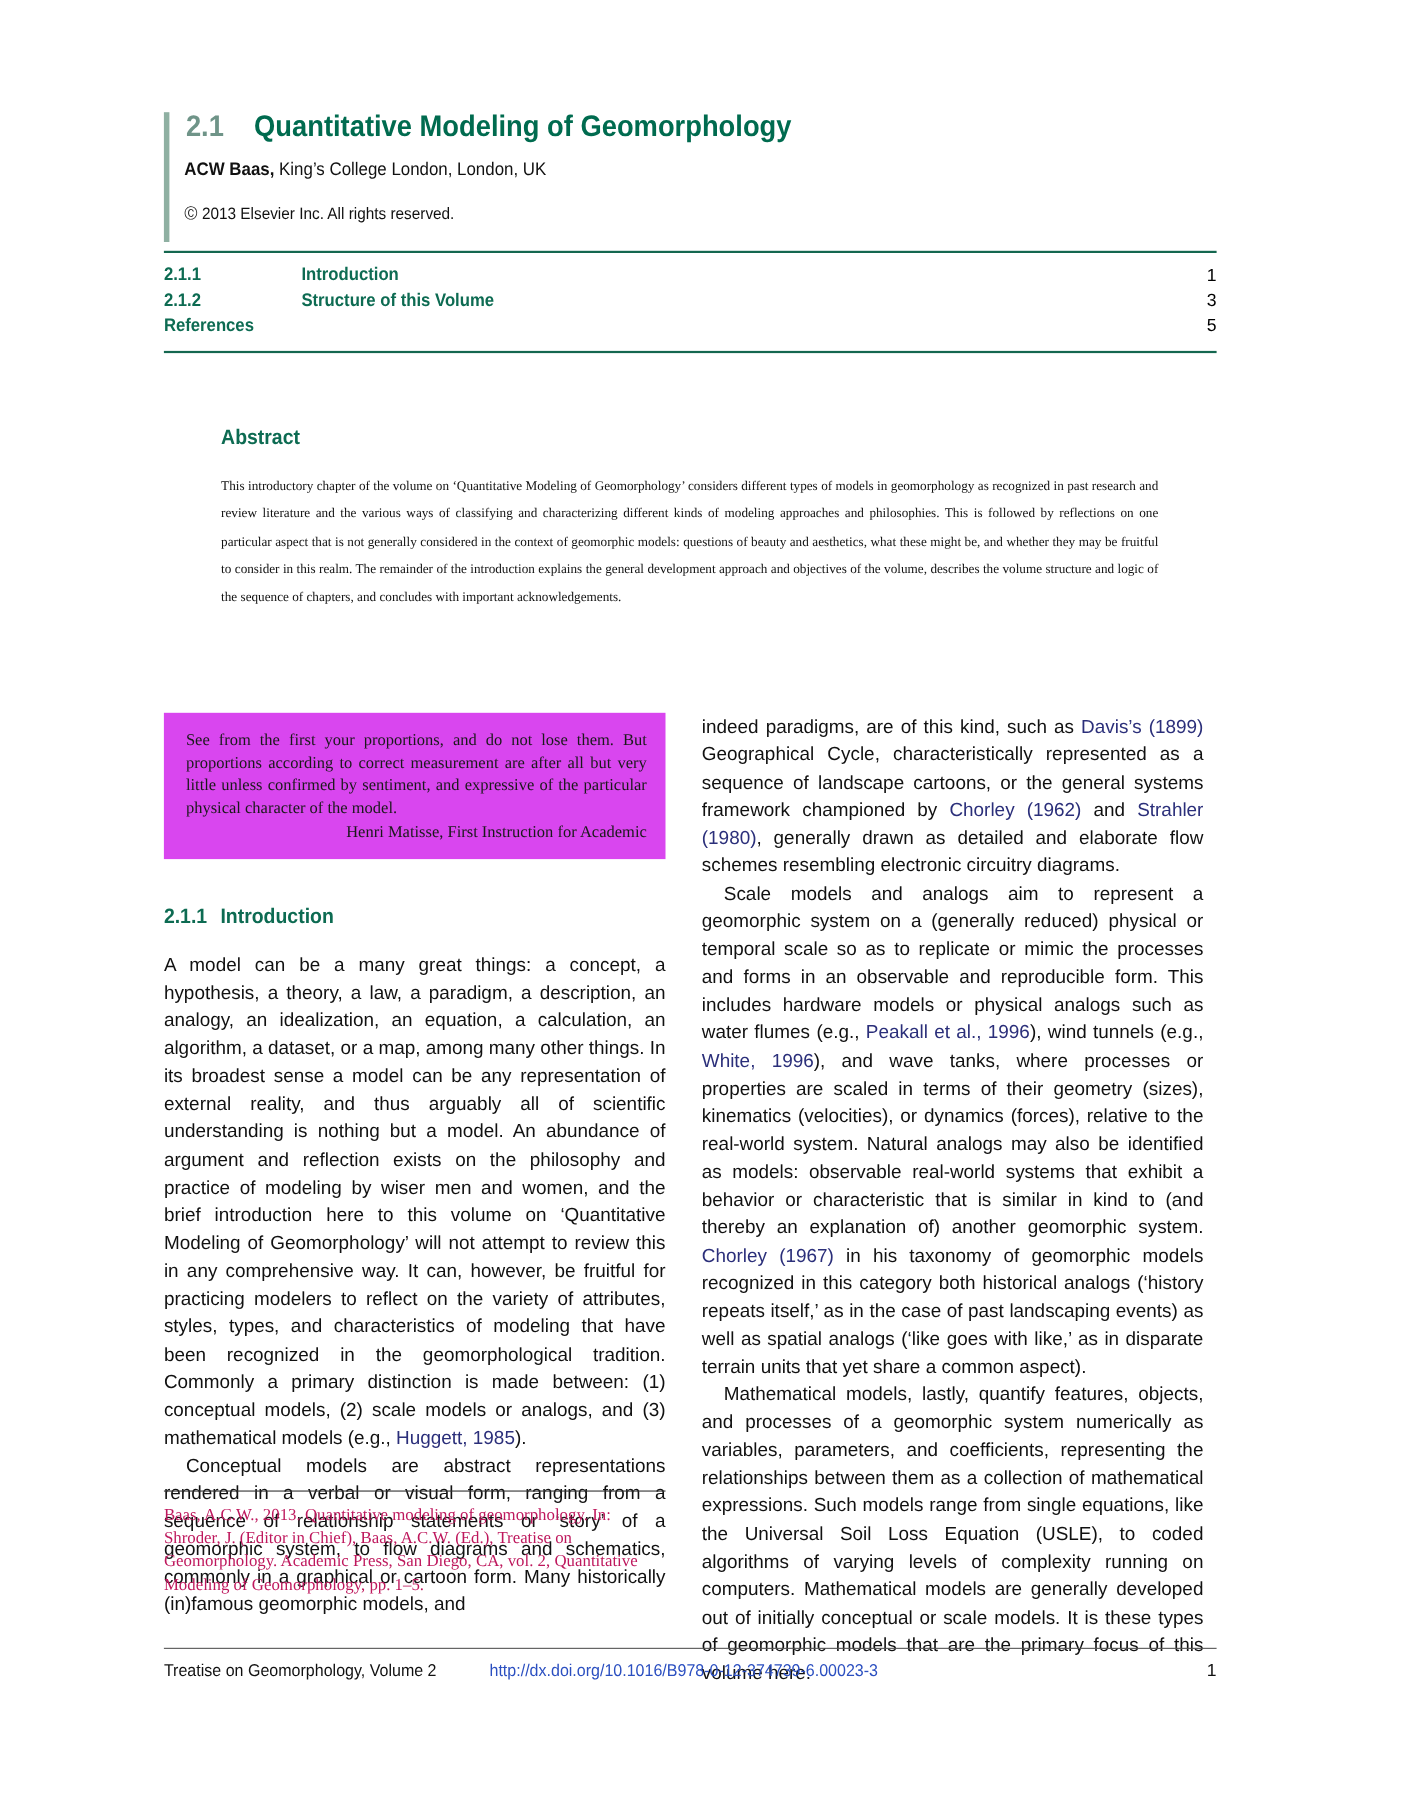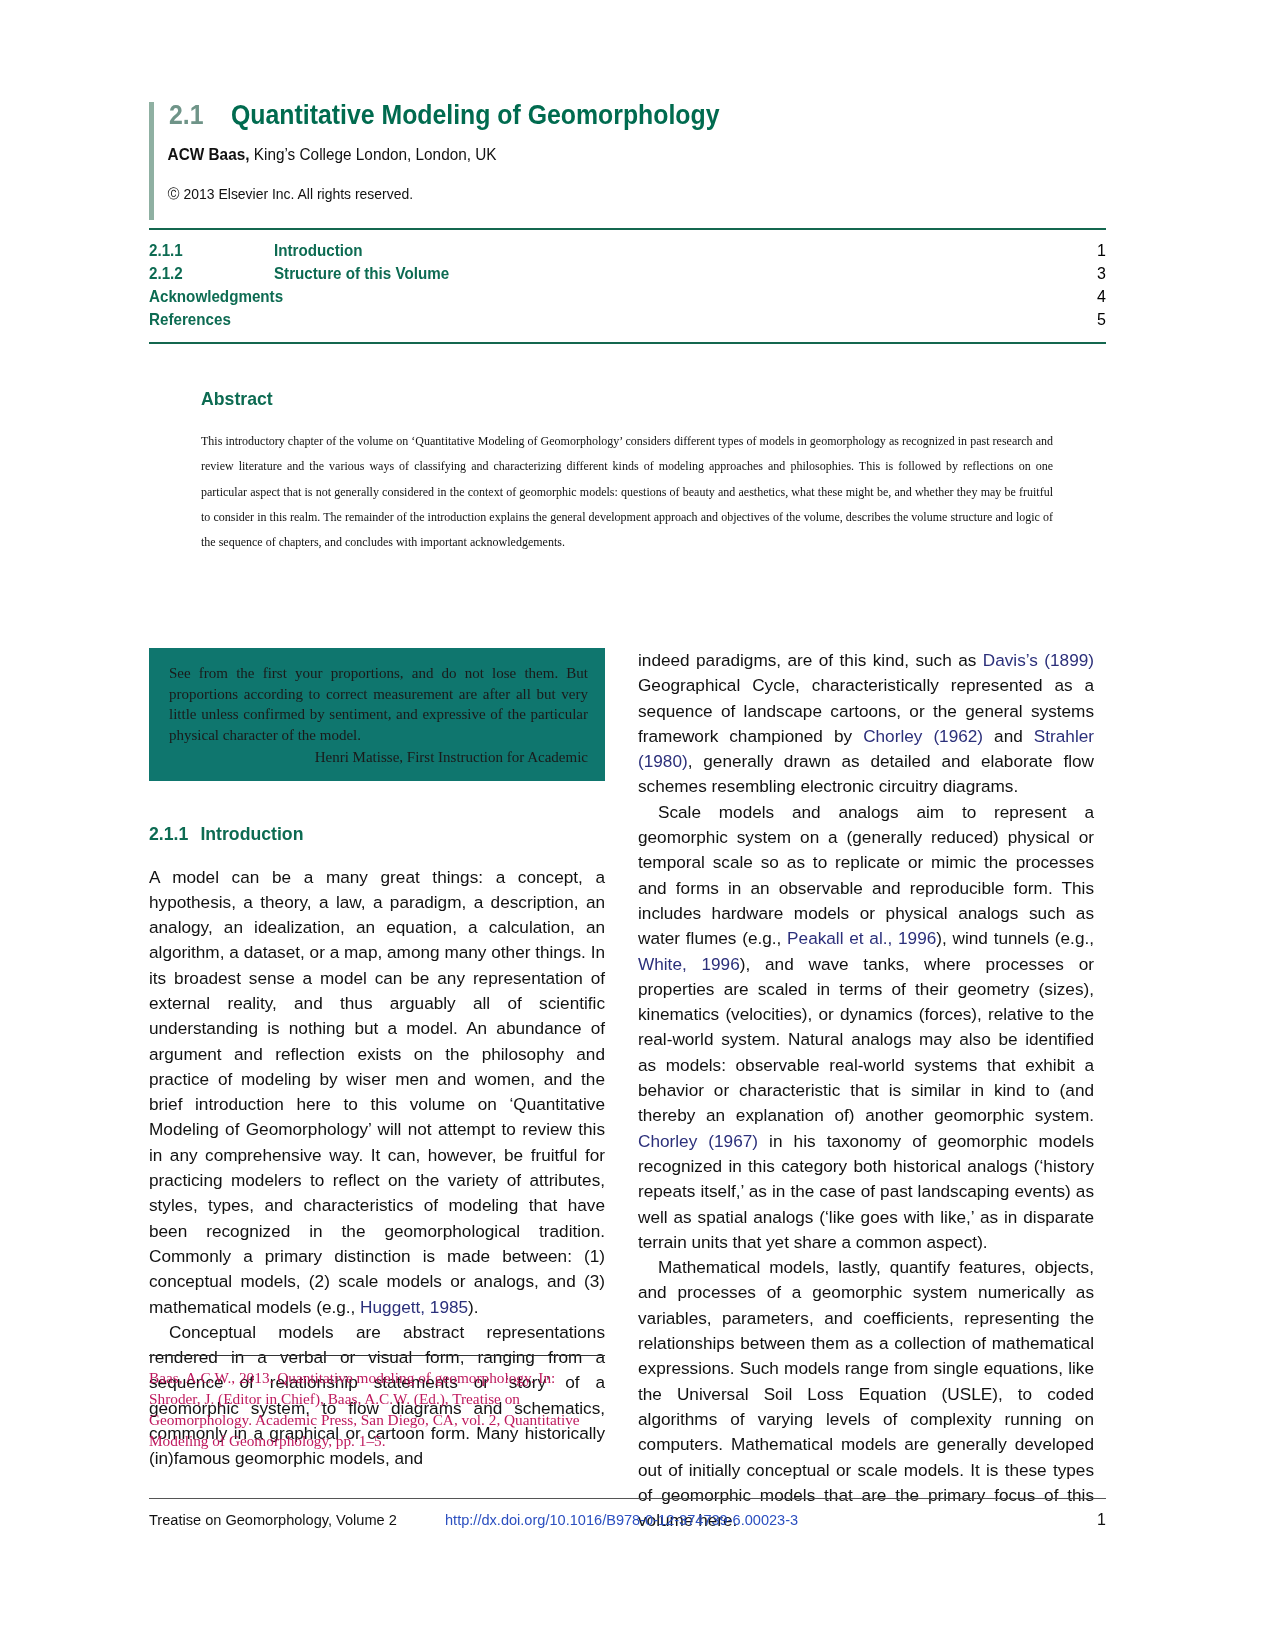--- a/index.html
+++ b/index.html
@@ -158,21 +158,21 @@
   
   .col {
     position: absolute;
     top: 648px;
     width: 456px;
   }
   .col-left  { left: 133px; }
   .col-right { left: 622px; }
 
   .quote-box {
-    background: #0f766e;
+    background: #d946ef;
     padding: 15px 17px 13px 20px;
     margin-bottom: 42px;
   }
   .quote-box p {
     margin: 0;
     font-family: "Liberation Serif", serif;
     font-size: 15px;
     line-height: 20.5px;
     text-align: justify;
     color: #1a1a1a;
@@ -282,25 +282,20 @@
       <span class="toc-label">Introduction</span>
       <span class="toc-page">1</span>
     </div>
     <div class="toc-row">
       <span class="toc-num">2.1.2</span>
       <span class="toc-label">Structure of this Volume</span>
       <span class="toc-page">3</span>
     </div>
     <div class="toc-row toc-row-nonum">
 
-      <span class="toc-label nonum">Acknowledgments</span>
-      <span class="toc-page">4</span>
-    </div>
-    <div class="toc-row toc-row-nonum">
-
       <span class="toc-label nonum">References</span>
       <span class="toc-page">5</span>
     </div>
   </div>
 
   <div class="abstract">
     <h2>Abstract</h2>
     <p>This introductory chapter of the volume on ‘Quantitative Modeling of Geomorphology’ considers different types of models in geomorphology as recognized in past research and review literature and the various ways of classifying and characterizing different kinds of modeling approaches and philosophies. This is followed by reflections on one particular aspect that is not generally considered in the context of geomorphic models: questions of beauty and aesthetics, what these might be, and whether they may be fruitful to consider in this realm. The remainder of the introduction explains the general development approach and objectives of the volume, describes the volume structure and logic of the sequence of chapters, and concludes with important acknowledgements.</p>
   </div>
 

